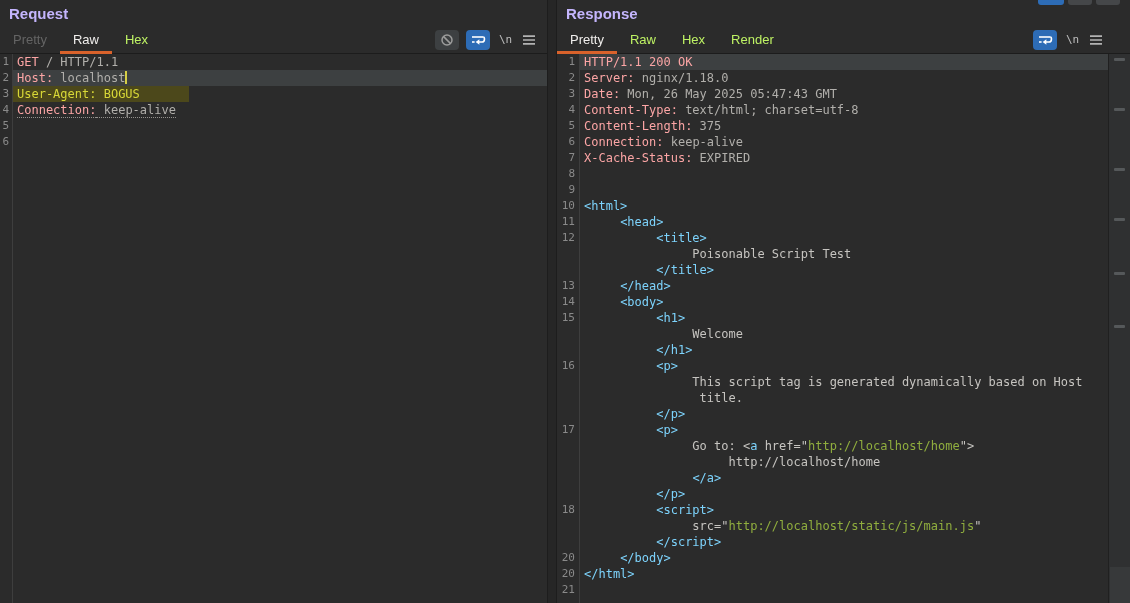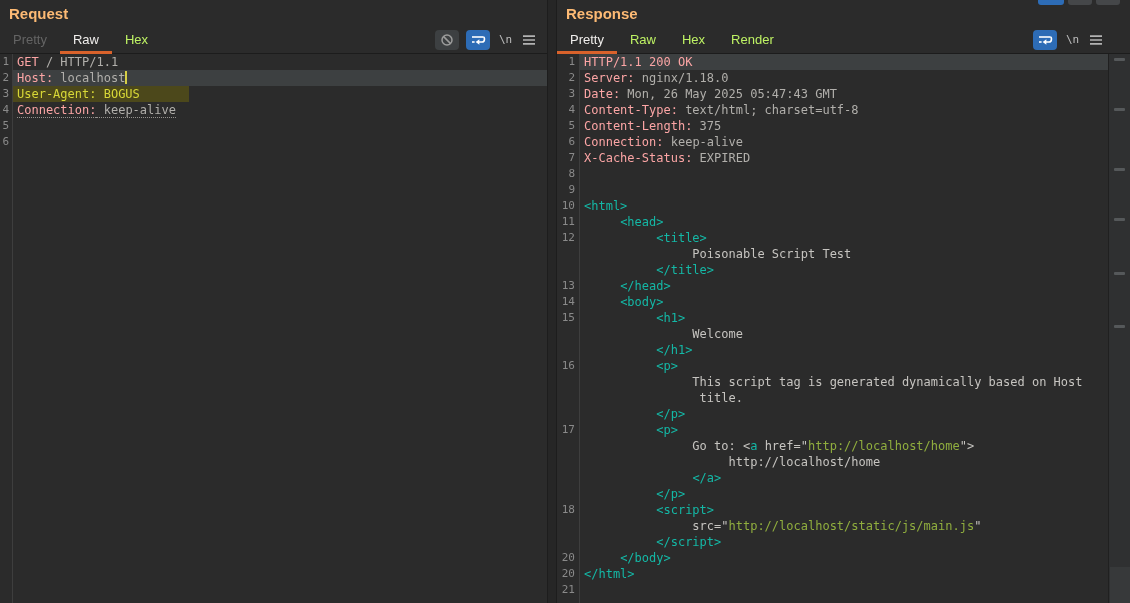--- a/index.html
+++ b/index.html
@@ -6,21 +6,21 @@
   body{
     width:1130px;height:603px;position:relative;overflow:hidden;
     background:#2b2b2b;font-family:"Liberation Sans",sans-serif;
     -webkit-font-smoothing:antialiased;
   }
   .panel{position:absolute;top:0;height:603px}
   .panel.request{left:0;width:547px}
   .panel.response{left:557px;width:573px}
   .divider{position:absolute;left:547px;top:0;width:10px;height:603px;background:#262626;
     border-left:1px solid #1d1d1d;border-right:1px solid #1d1d1d;box-sizing:border-box;cursor:col-resize}
-  .panel-title{height:26px;line-height:27px;padding-left:9px;font-size:15px;font-weight:bold;color:#fdba74}
+  .panel-title{height:26px;line-height:27px;padding-left:9px;font-size:15px;font-weight:bold;color:#c4b5fd}
   .tab-bar{height:27px;display:flex;align-items:stretch;border-bottom:1px solid #1c1c1c}
   .tab{padding:0 13px;font-size:13px;color:#bef264;display:flex;align-items:center;position:relative;cursor:default}
   .tab.active{color:#f0eeec}
   .tab.active::after{content:"";position:absolute;left:0;right:0;bottom:-1px;height:3px;background:#d9622b}
   .tab.disabled{color:#646464}
   .tb-icons{margin-left:auto;display:flex;align-items:center;gap:7px}
   .request .tb-icons{padding-right:10px}
   .response .tb-icons{padding-right:26px}
   .icon-btn{width:24px;height:20px;border-radius:4px;display:flex;align-items:center;justify-content:center;flex:none}
   .icon-btn.blue{background:#2d6cb6}
@@ -33,21 +33,21 @@
   .editor.req::before{left:12px}
   .editor.resp::before{left:22px}
   .row{height:16px;line-height:16px;white-space:pre;display:flex}
   .row.hl{background:#3d4041}
   .gutter{flex:none;color:#8a8a8a;font-size:11px;text-align:right;background:#2b2b2b;box-sizing:border-box;z-index:1}
   .editor.req .gutter{width:13px;padding-right:4px}
   .editor.resp .gutter{width:23px;padding-right:5px}
   .code{padding-left:4px}
   .seg.name{color:#fca5a5}
   .seg.value{color:#b1afab}
-  .seg.tag{color:#14b8a6}
+  .seg.tag{color:#7dd3fc}
   .seg.text{color:#c6c4c0}
   .seg.str{color:#90ae3e}
   .seg.ua{color:#d8d837}
   .seg.u{border-bottom:1px dotted #93918d}
   .cursor{display:inline-block;width:2px;height:13px;background:#d6cf45;vertical-align:-2px}
   .hlbox{background:#4c481b;display:inline-block;margin-left:-4px;padding-left:4px;padding-right:49px;height:16px}
   .scrollbar{position:absolute;left:1108px;top:54px;width:22px;height:549px;background:#2f3031;
     border-left:1px solid #202020;box-sizing:border-box}
   .sb-mark{position:absolute;left:5px;width:11px;height:3px;background:#55585a;border-radius:1px}
   .sb-bottom{position:absolute;left:1px;right:0;bottom:0;height:36px;background:#37393a}

